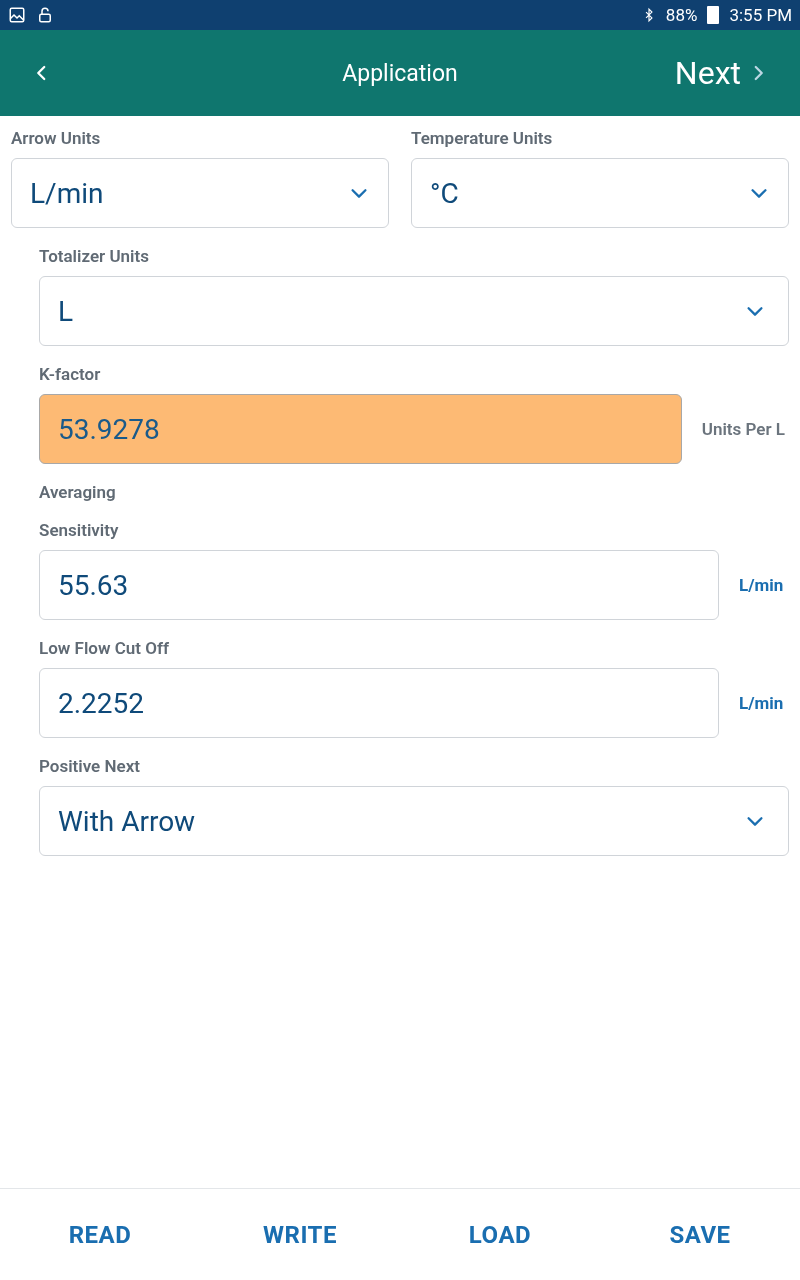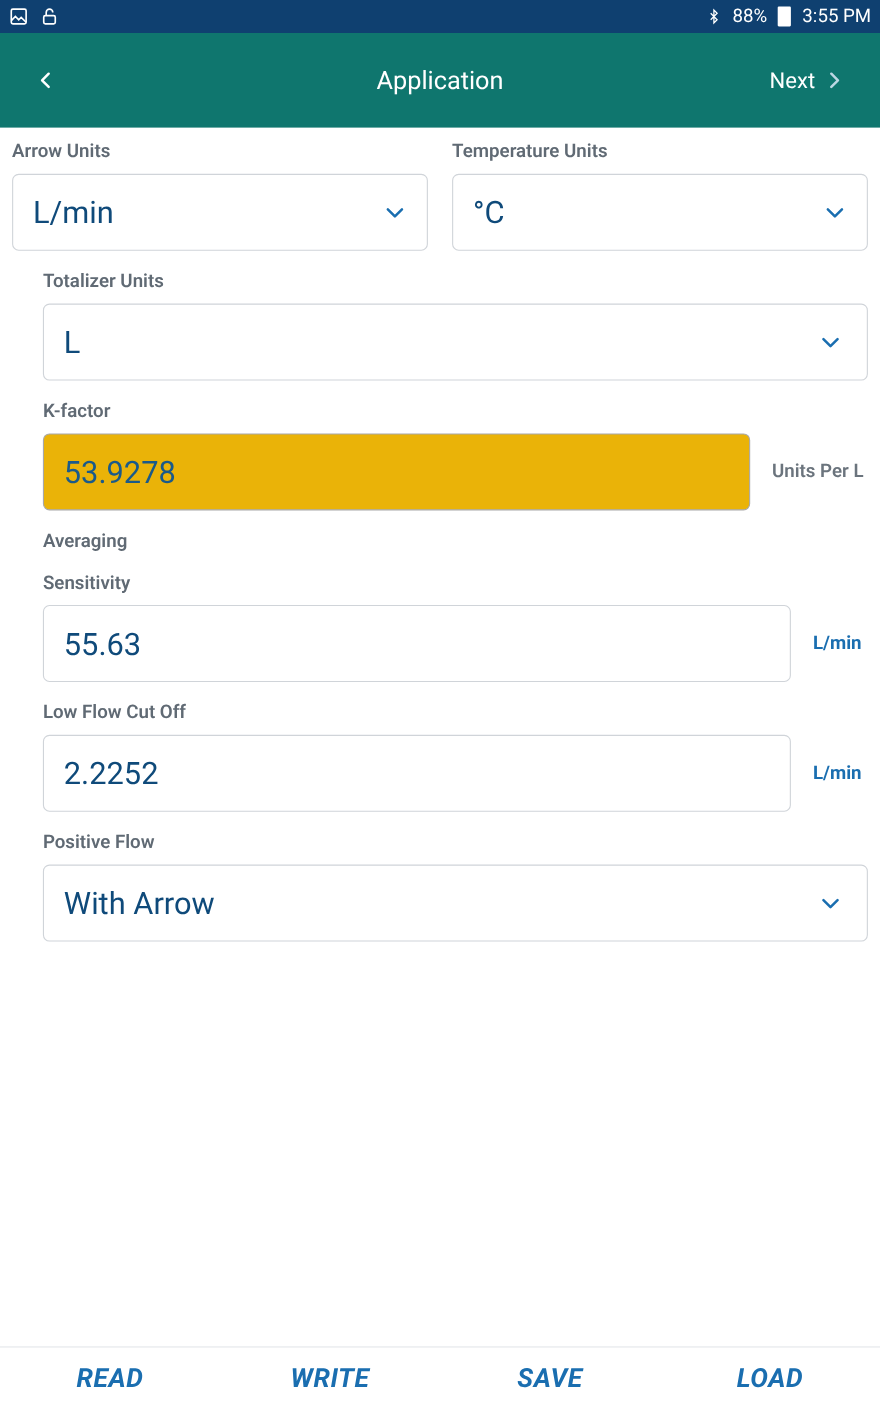--- a/index.html
+++ b/index.html
@@ -23,21 +23,21 @@
     height: 86px;
     background: #0f766e;
     color: #fff;
     display: flex;
     align-items: center;
     padding: 0 33px;
     position: relative;
   }
   .app-bar .back { font-size: 30px; }
   .app-bar .title { position:absolute; left:0; right:0; text-align:center; font-size: 23px; font-weight:400; }
-  .app-bar .next-wrap { margin-left:auto; display:flex; align-items:center; gap:8px; font-size:20px; z-index:1;}
+  .app-bar .next-wrap { margin-left:auto; display:flex; align-items:center; gap:8px; font-size:32px; z-index:1;}
   .app-bar .next-chevron { font-size: 26px; opacity:0.9;}
 
   .content { padding: 12px 11px 0 11px; }
 
   .row2 { display:flex; gap:22px; }
   .field { flex:1; margin-bottom: 18px;}
   .field.full { width:100%;padding-left:28px; }
 
   .label { color:#606a74; font-size:17px; font-weight:600; margin-bottom:10px; display:block; }
 
@@ -59,38 +59,37 @@
   .select .chev {
     position:absolute;
     right:18px;
     top:50%;
     transform:translateY(-50%);
     color:#1a6eb0;
   }
   .select.full .chev { right:22px; }
 
   .input-box.disabled {
-    background:#eab308;
+    background:#fdba74;
     border-color:#a8a8a8;
   }
   .input-box.disabled .value { color:#1a5a8a; }
 
   .inline-row { display:flex; align-items:center; gap:20px; }
   .inline-row .input-box { flex:1; }
   .unit-right { color:#6b747d; font-size:17px; font-weight:600; white-space:nowrap; min-width:50px; text-align:left;}
   .unit-right.blue { color:#1a6eb0; font-weight:700;}
   .kf-wrap .unit-right { margin-right: 4px; }
 
   .bottom-bar {
     position:absolute;
     bottom:0; left:0; right:0;
-    height:56px;
+    height:92px;
     border-top:1px solid #e3e6e9;
     display:flex;
-    font-style:italic;
   }
   .bottom-bar .btn {
     flex:1;
     display:flex;
     align-items:center;
     justify-content:center;
     color:#1a6eb0;
     font-size:24px;
     font-weight:700;
     letter-spacing:0.5px;
@@ -212,39 +211,39 @@
     <span class="label">Low Flow Cut Off</span>
     <div class="inline-row">
       <div class="input-box" style="max-width:726px">
         <span class="value">2.2252</span>
       </div>
       <span class="unit-right blue">L/min</span>
     </div>
   </div>
 
   <div class="field full">
-    <span class="label">Positive Flow</span>
+    <span class="label">Positive Next</span>
     <div class="select full">
       <span class="value">With Arrow</span>
       <span class="chev">
         <svg width="22" height="22" viewBox="0 0 24 24" fill="none" stroke="#1a6eb0" stroke-width="2.5" stroke-linecap="round" stroke-linejoin="round">
             <polyline points="5 9 12 16 19 9"></polyline>
           </svg>
       </span>
     </div>
   </div>
 
 </div>
 
 <div class="bottom-bar">
   <div class="btn">
       <span>READ</span>
     </div>
   <div class="btn">
       <span>WRITE</span>
     </div>
   <div class="btn">
+      <span>LOAD</span>
+    </div>
+  <div class="btn">
       <span>SAVE</span>
     </div>
-  <div class="btn">
-      <span>LOAD</span>
-    </div>
 </div>
 
 </body></html>

